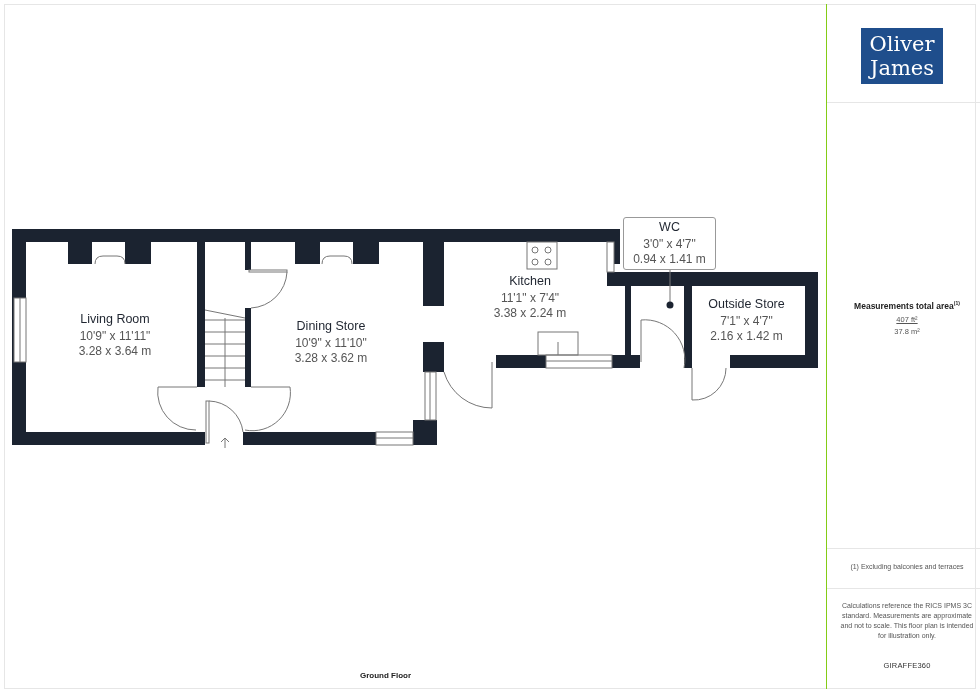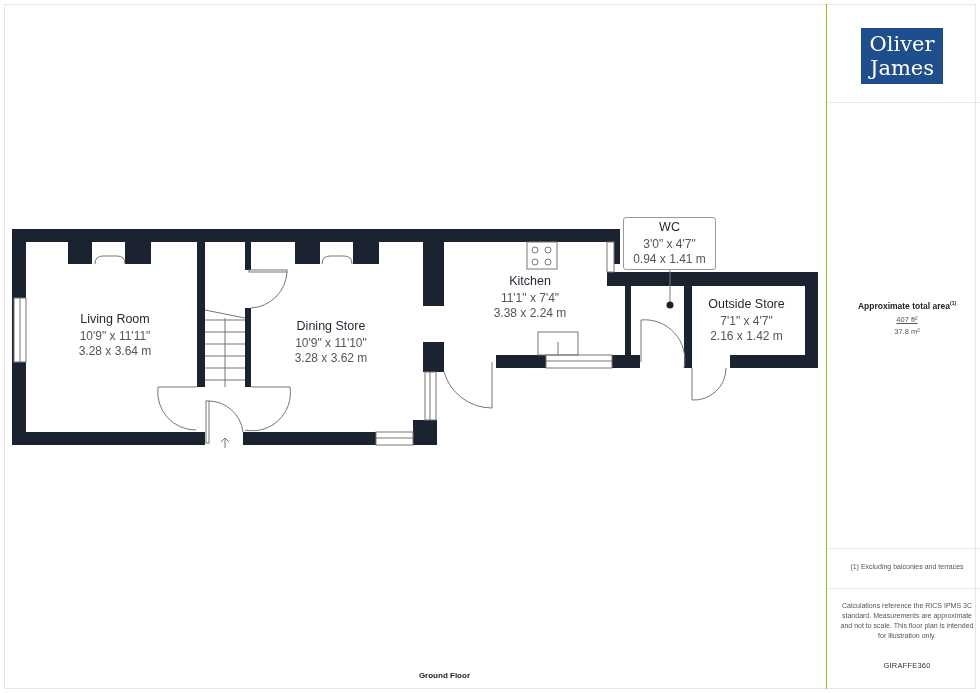--- a/index.html
+++ b/index.html
@@ -8,21 +8,21 @@
   .sidebar { position:absolute; left:826px; top:4px; width:161px; height:685px; border-left:1px solid #84cc16; box-sizing:border-box; }
   .sb-sep { position:absolute; left:0; right:0; height:1px; background:#e6e6e6; }
   .logo { position:absolute; left:34px; top:24px; width:82px; height:56px; background:#1f4e8c; color:#fff; font-family:"DejaVu Serif", serif; font-size:21px; line-height:24px; text-align:center; padding-top:4px; box-sizing:border-box; }
   .area-title { position:absolute; left:0; right:0; top:296px; text-align:center; font-size:8.5px; font-weight:bold; color:#222; }
   .area-title sup { font-size:5px; }
   .area-val { position:absolute; left:0; right:0; text-align:center; font-size:7.5px; color:#555; }
   .foot-note { position:absolute; left:0; right:0; top:562px; text-align:center; font-size:7px; color:#555; }
   .disclaimer { position:absolute; left:12px; right:12px; top:600px; text-align:center; font-size:7px; line-height:10px; color:#555; }
   .brand { position:absolute; left:0; right:0; top:661px; text-align:center; font-size:7.5px; color:#333; letter-spacing:0.2px; }
   .brand b { font-weight:normal; }
-  .floor-label { position:absolute; left:360px; top:671px; width:110px; text-align:right; font-size:8px; font-weight:bold; color:#222; }
+  .floor-label { position:absolute; left:360px; top:671px; width:110px; text-align:left; font-size:8px; font-weight:bold; color:#222; }
   svg.plan { position:absolute; left:0; top:0; }
   .room-label { position:absolute; text-align:center; color:#333; }
   .room-label .name { font-weight:normal; font-size:12.5px; color:#1f2530; margin-bottom:3px; }
   .room-label .dim { font-size:12px; line-height:15px; color:#555; }
   .wc-box { position:absolute; left:623px; top:217px; width:93px; height:53px; border:1px solid #999; border-radius:3px; background:#fff; box-sizing:border-box; }
 </style>
 </head>
 <body>
 
 <div class="frame"></div>
@@ -147,21 +147,21 @@
 </div>
 
 <div class="floor-label">Ground Floor</div>
 
 <div class="sidebar">
   <div class="logo">
     <div>Oliver</div>
     <div>James</div>
   </div>
   <div class="sb-sep" style="top:98px;"></div>
-  <div class="area-title" style="top:296px;"><span>Approximate total area</span><sup>(1)</sup></div>
+  <div class="area-title" style="top:296px;"><span>Measurements total area</span><sup>(1)</sup></div>
   <div class="area-val" style="top:311px;text-decoration:underline;">407 ft²</div>
   <div class="area-val" style="top:323px;">37.8 m²</div>
   <div class="sb-sep" style="top:544px;"></div>
   <div class="foot-note" style="top:559px;">(1) Excluding balconies and terraces</div>
   <div class="sb-sep" style="top:584px;"></div>
   <div class="disclaimer" style="top:597px;">Calculations reference the RICS IPMS 3C standard. Measurements are approximate and not to scale. This floor plan is intended for illustration only.</div>
   <div class="brand" style="top:657px;"><span>GIRAFFE</span><b>360</b></div>
 </div>
 
 </body></html>

